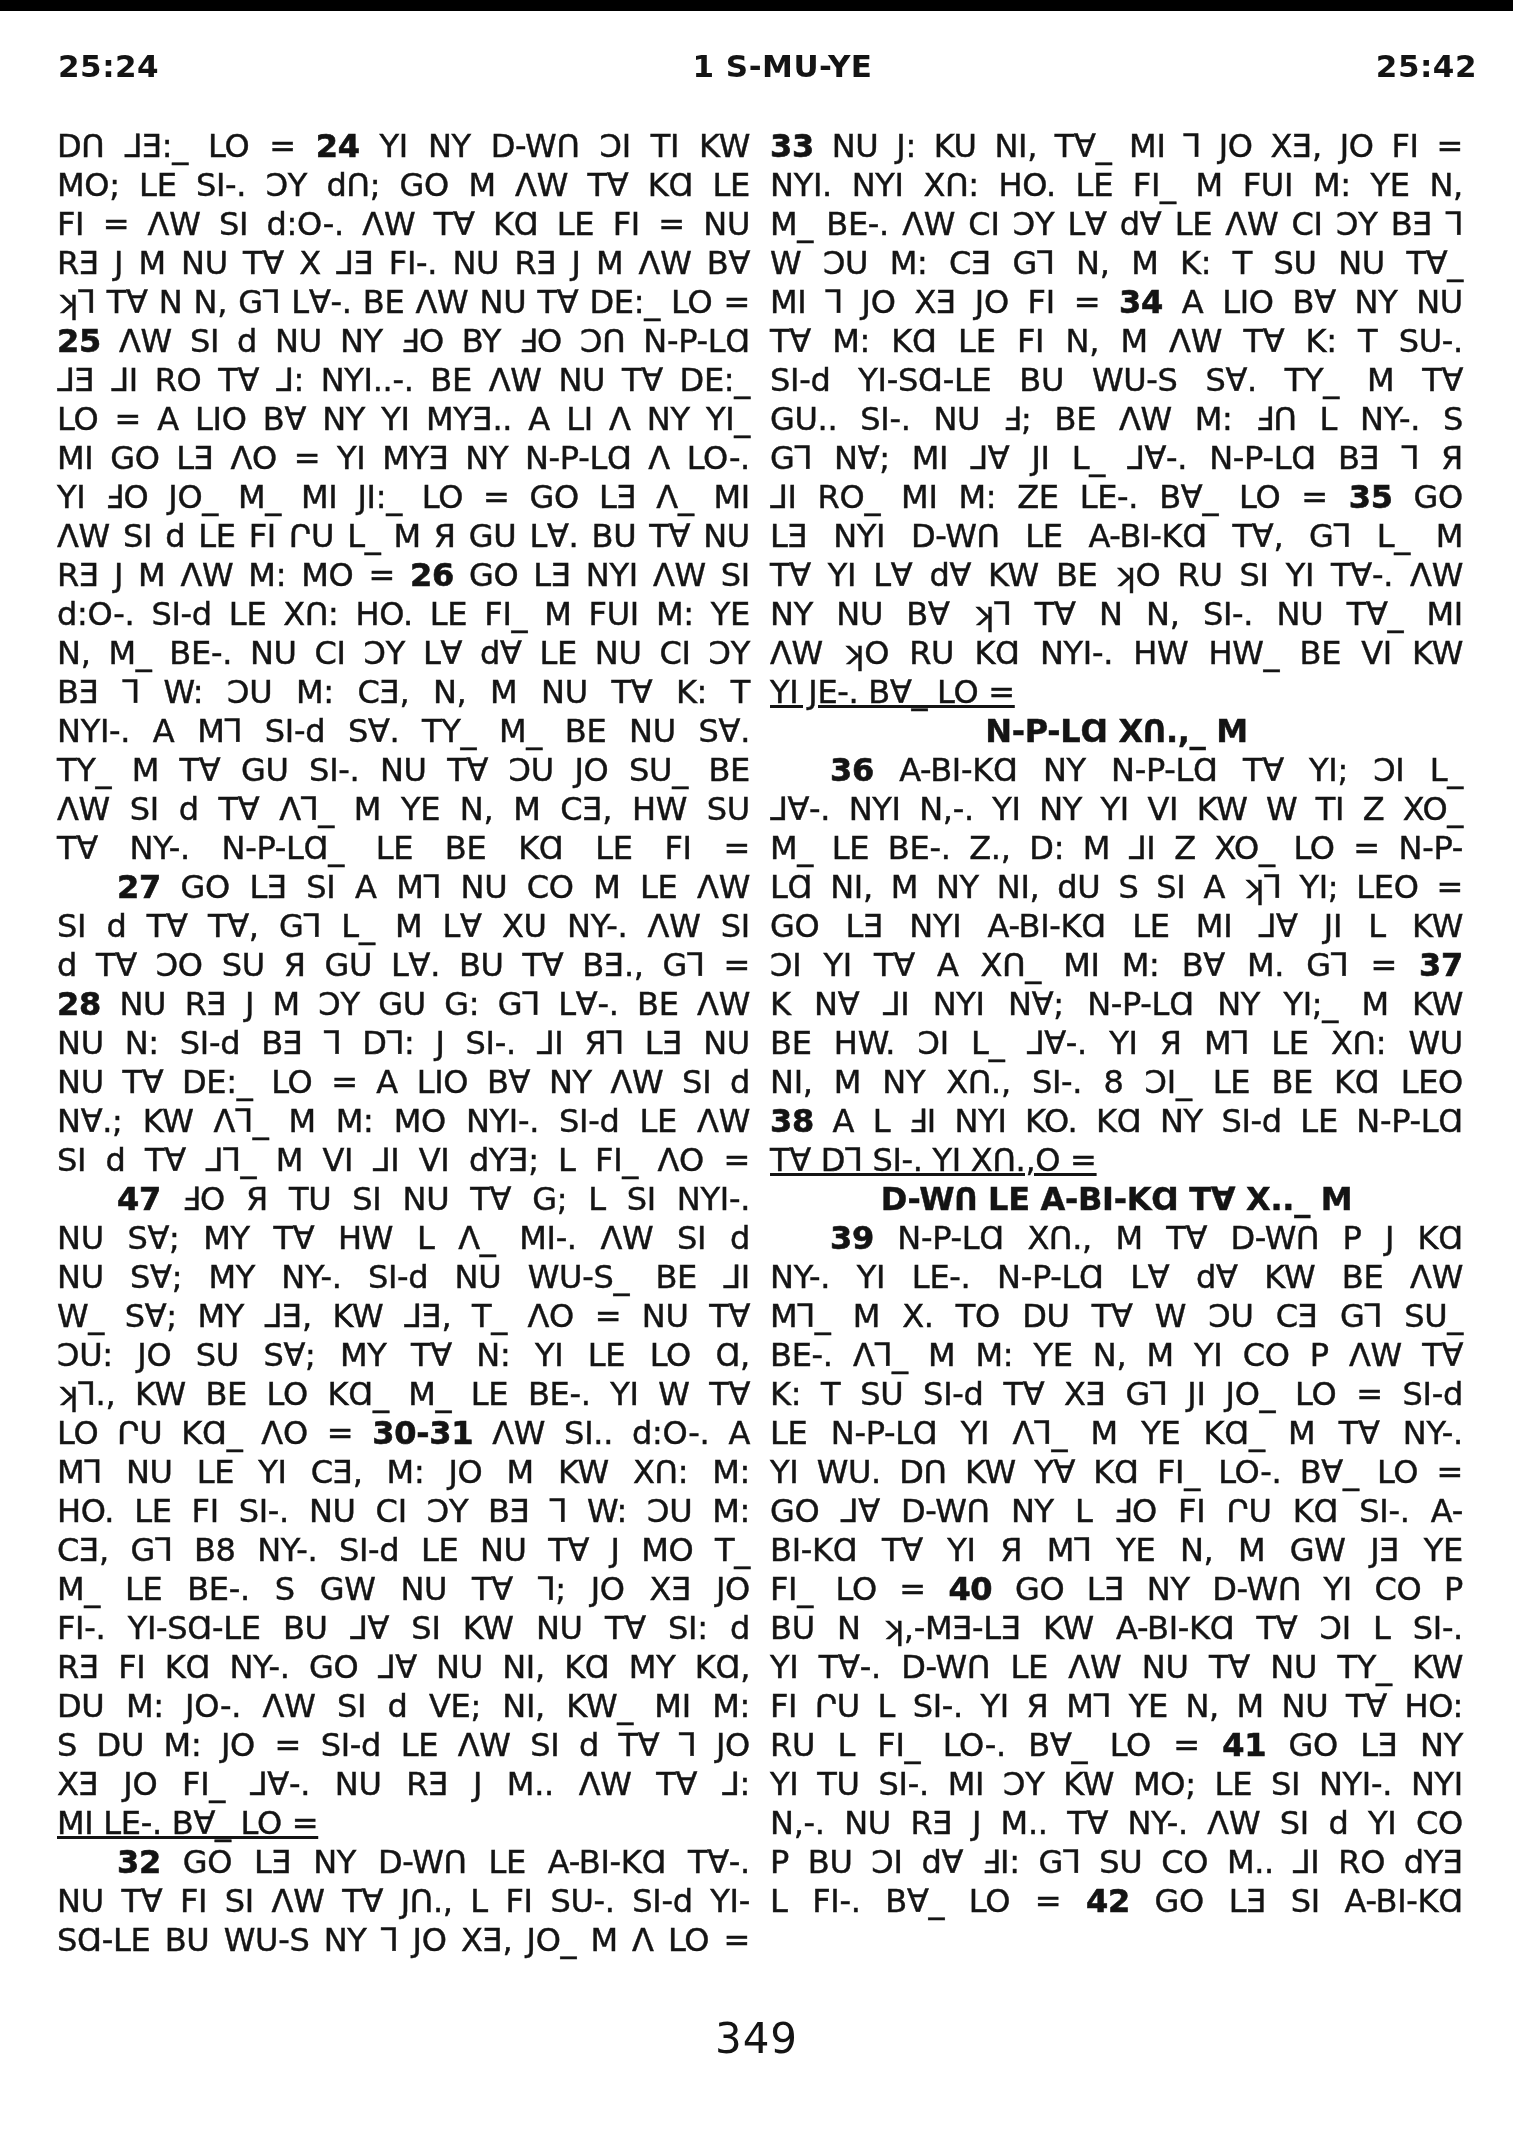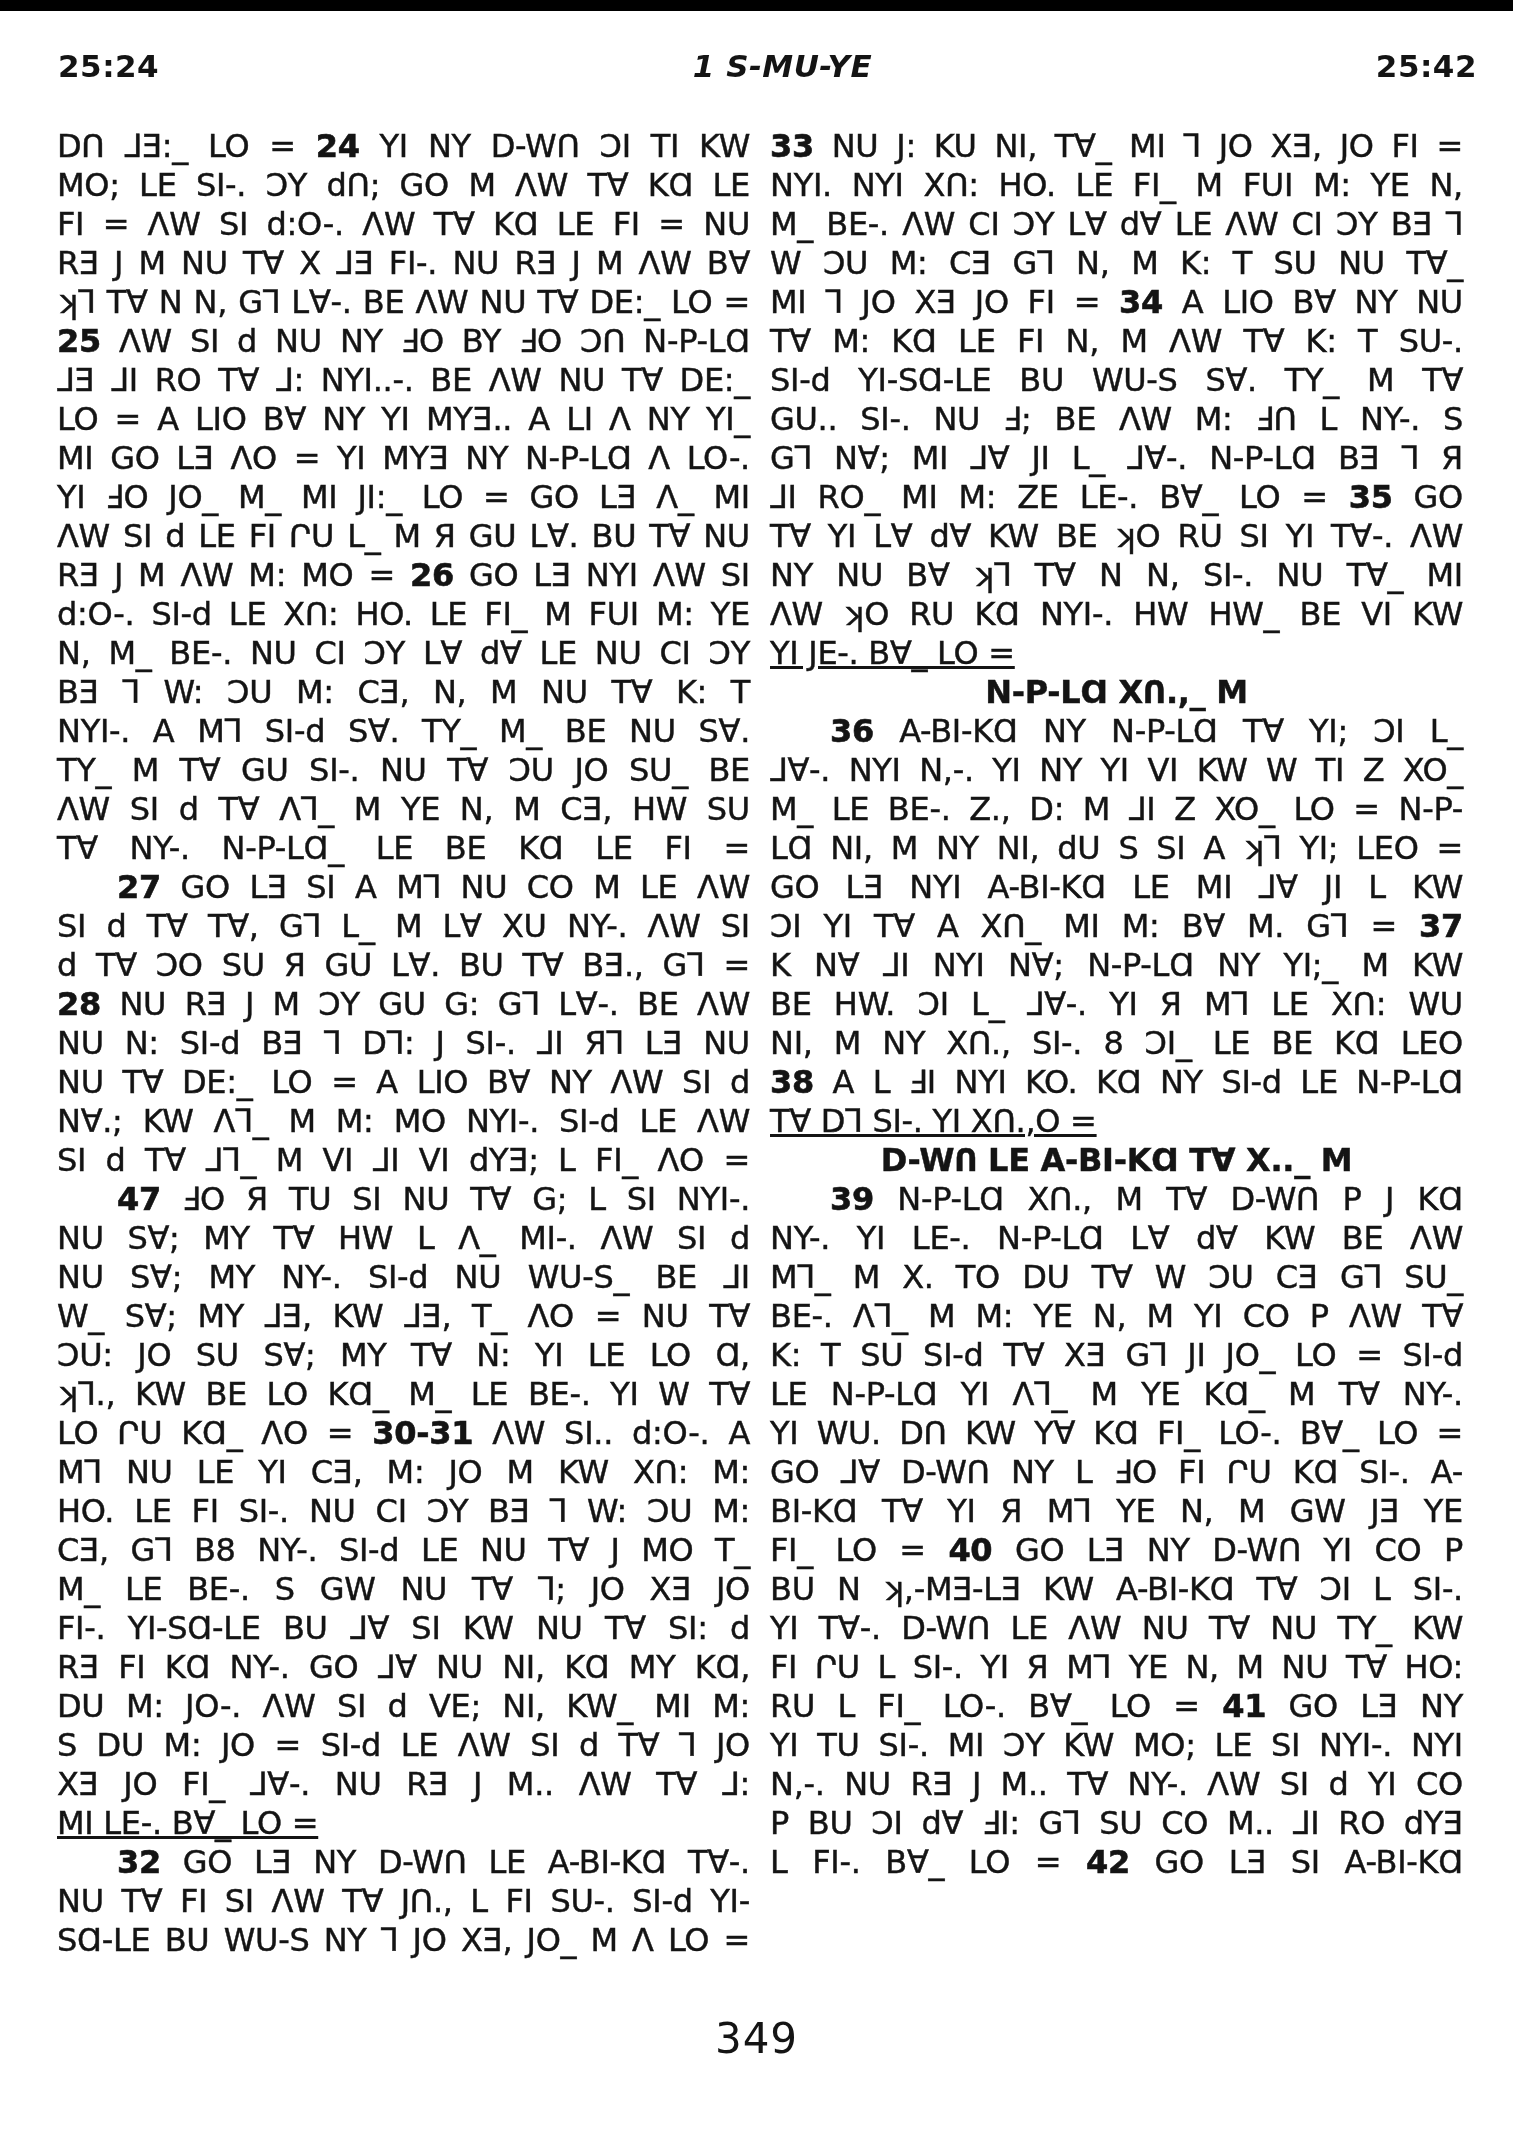--- a/index.html
+++ b/index.html
@@ -5,21 +5,21 @@
   html,body{margin:0;padding:0;}
   body{
     width:1513px;height:2141px;position:relative;overflow:hidden;
     background:#ffffff;color:#141414;
     font-family:"DejaVu Sans", sans-serif;
   }
   .top-edge{position:absolute;left:0;top:0;width:1513px;height:11px;background:#000;}
   .runhead{position:absolute;top:48px;left:0;width:1513px;height:40px;
     font-size:31px;font-weight:bold;letter-spacing:0.5px;padding-left:16px;}
   .runhead .lft{position:absolute;left:58px;top:0;}
-  .runhead .ctr{position:absolute;left:50%;top:0;transform:translateX(calc(-50% + 18px));font-style:italic;}
+  .runhead .ctr{position:absolute;left:50%;top:0;transform:translateX(calc(-50% + 18px));}
   .runhead .rgt{position:absolute;right:52px;top:0;}
   .col{
     position:absolute;top:127px;width:693px;
     font-size:32px;line-height:39px;letter-spacing:-0.3px;
     -webkit-text-stroke:0.45px #141414;
   }
   .col.left{left:57px;}
   .col.right{left:770px;}
   .line{height:39px;text-align:justify;text-align-last:justify;white-space:nowrap;}
   .line.flush{text-align:center;text-align-last:left;text-decoration:underline;}
@@ -95,20 +95,21 @@
     <div class="line"><span class="vn">33</span><span> NU J: KU NI, T∀_ MI ⅂ JO XƎ, JO FI =</span></div>
     <div class="line"><span>NYI. NYI XՈ: HO. LE FI_ M FUI M: YE N,</span></div>
     <div class="line"><span>M_ BE-. ɅW CI ƆY L∀ d∀ LE ɅW CI ƆY BƎ ⅂</span></div>
     <div class="line"><span>W ƆU M: CƎ G⅂ N, M K: T SU NU T∀_</span></div>
     <div class="line"><span>MI ⅂ JO XƎ JO FI =  </span><span class="vn">34</span><span> A LIO B∀ NY NU</span></div>
     <div class="line"><span>T∀ M: KⱭ LE FI N, M ɅW T∀ K: T SU-.</span></div>
     <div class="line"><span>SI-d YI-SⱭ-LE BU WU-S S∀. TY_ M T∀</span></div>
     <div class="line"><span>GU.. SI-. NU Ⅎ; BE ɅW M: ℲՈ L NY-. S</span></div>
     <div class="line"><span>G⅂ N∀; MI ⅃∀ JI L_ ⅃∀-. N-P-LⱭ BƎ ⅂ Я</span></div>
     <div class="line"><span>⅃I RO_ MI M: ZE LE-. B∀_ LO =  </span><span class="vn">35</span><span> GO</span></div>
+    <div class="line"><span>LƎ NYI D-WՈ LE A-BI-KⱭ T∀, G⅂ L_ M</span></div>
     <div class="line"><span>T∀ YI L∀ d∀ KW BE ʞO RU SI YI T∀-. ɅW</span></div>
     <div class="line"><span>NY NU B∀ ʞ⅂ T∀ N N, SI-. NU T∀_ MI</span></div>
     <div class="line"><span>ɅW ʞO RU KⱭ NYI-. HW HW_ BE VI KW</span></div>
     <div class="line flush"><span>YI JE-. B∀_ LO =</span></div>
     <div class="line center"><span>N-P-LⱭ XՈ.,_ M</span></div>
     <div class="line ind"><span class="vn">36</span><span> A-BI-KⱭ NY N-P-LⱭ T∀ YI; ƆI L_</span></div>
     <div class="line"><span>⅃∀-. NYI N,-. YI NY YI VI KW W TI Z XO_</span></div>
     <div class="line"><span>M_ LE BE-. Z., D: M ⅃I Z XO_ LO = N-P-</span></div>
     <div class="line"><span>LⱭ NI, M NY NI, dU S SI A ʞ⅂ YI; LEO =</span></div>
     <div class="line"><span>GO LƎ NYI A-BI-KⱭ LE MI ⅃∀ JI L KW</span></div>

